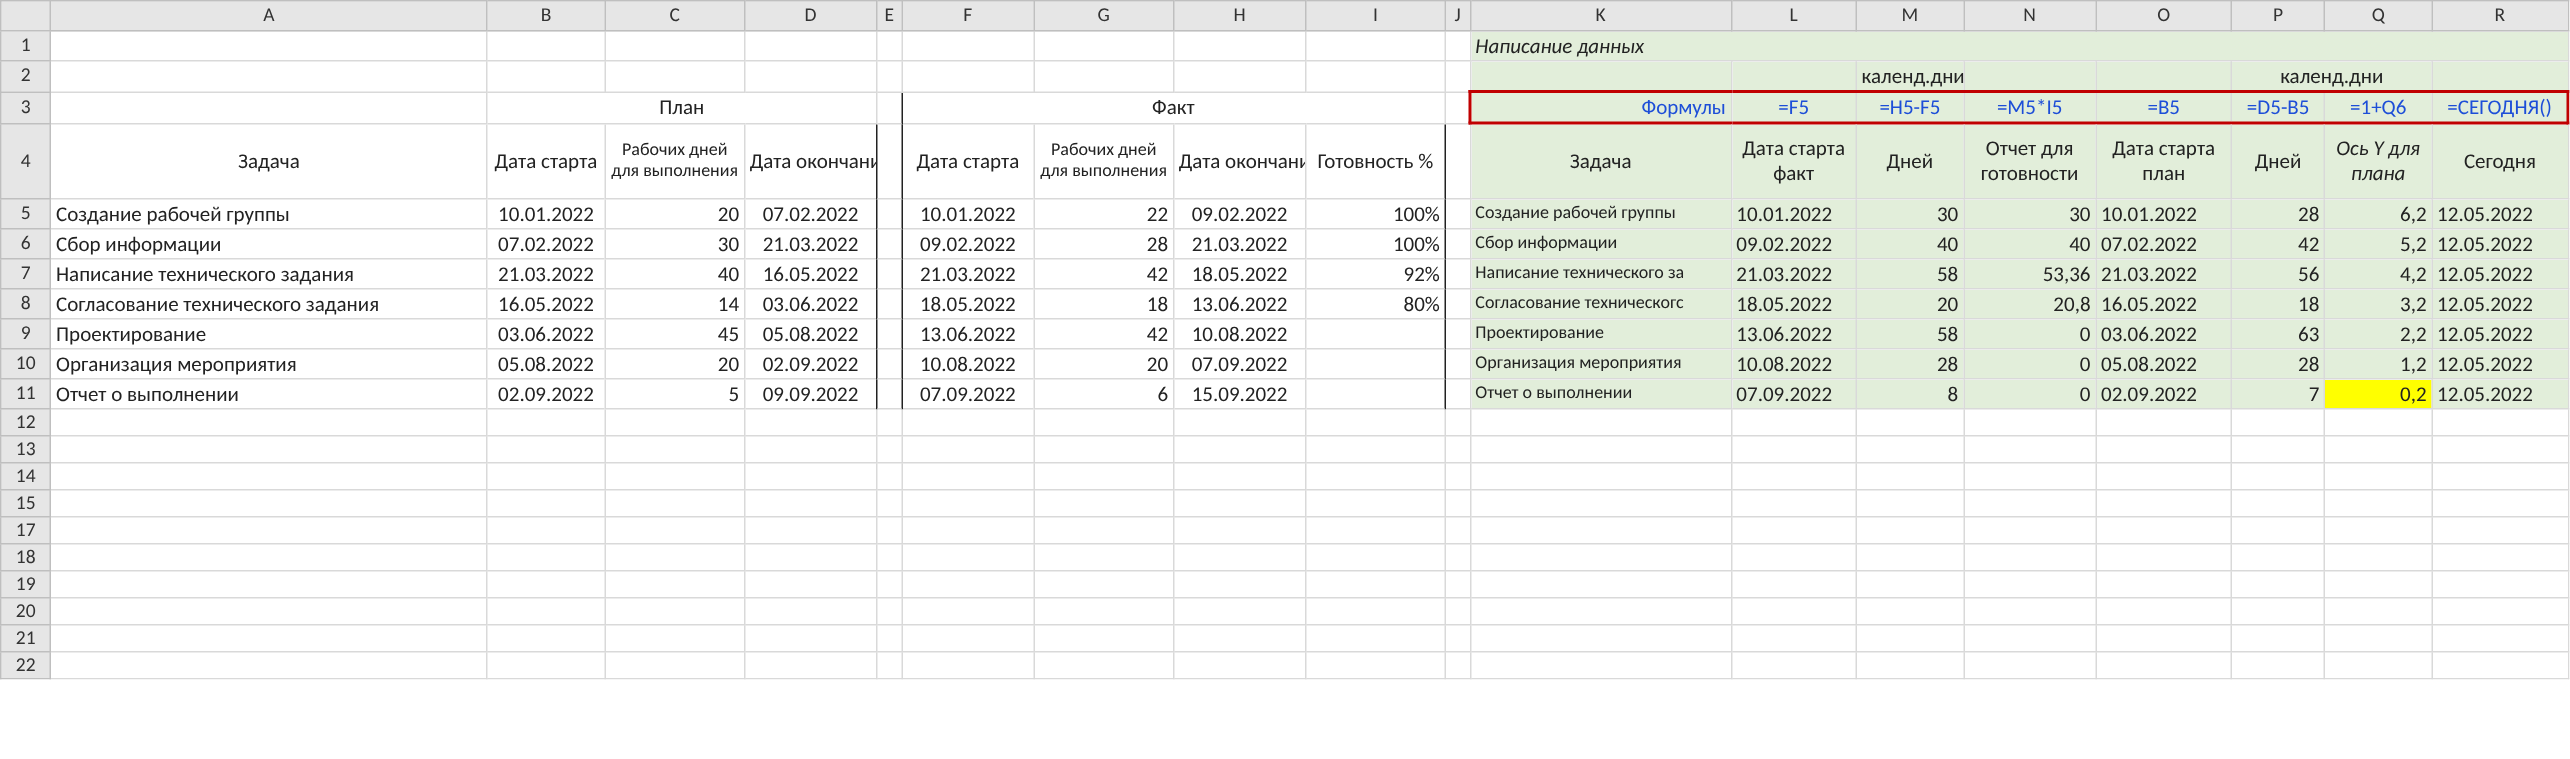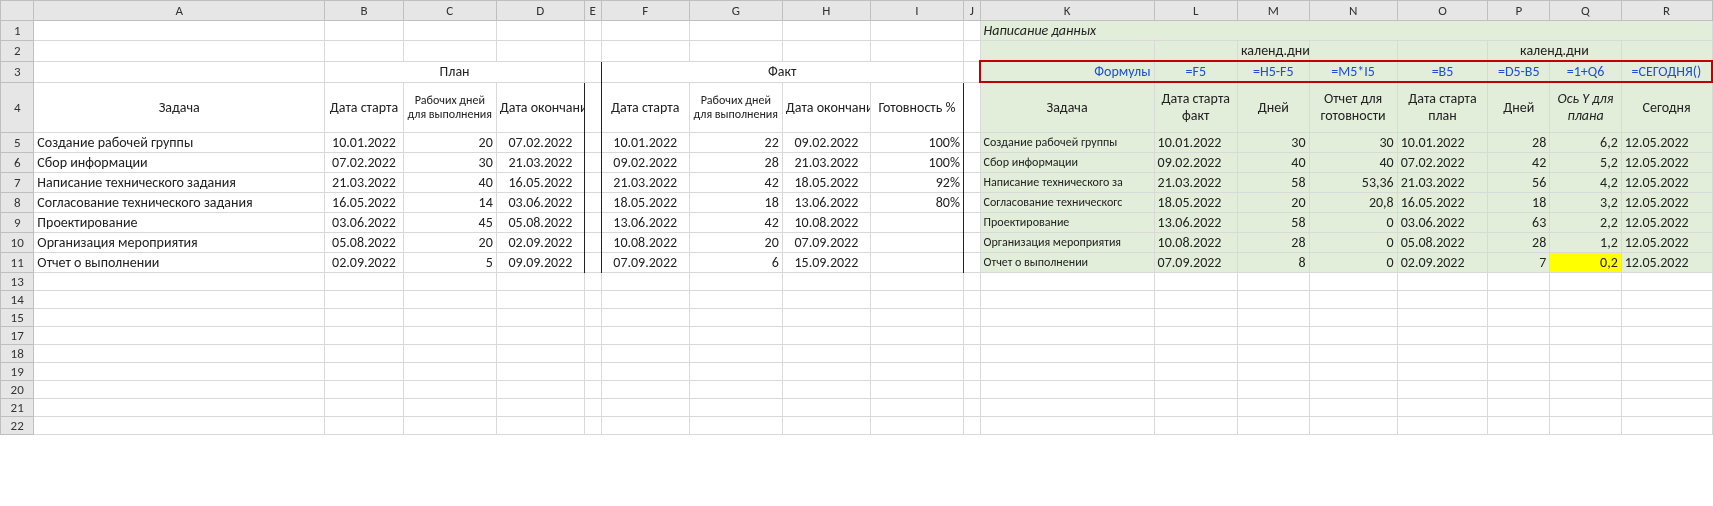--- a/index.html
+++ b/index.html
@@ -310,20 +310,41 @@
           <td class="cell green-bg l small">Отчет о выполнении</td>
           <td class="cell green-bg l">07.09.2022</td>
           <td class="cell green-bg r">8</td>
           <td class="cell green-bg r">0</td>
           <td class="cell green-bg l">02.09.2022</td>
           <td class="cell green-bg r">7</td>
           <td class="cell yellow-bg r">0,2</td>
           <td class="cell green-bg l">12.05.2022</td>
         </tr>
         <tr>
+          <th class="rowhdr">12</th>
+          <td class="cell"></td>
+          <td class="cell"></td>
+          <td class="cell"></td>
+          <td class="cell"></td>
+          <td class="cell"></td>
+          <td class="cell"></td>
+          <td class="cell"></td>
+          <td class="cell"></td>
+          <td class="cell"></td>
+          <td class="cell"></td>
+          <td class="cell"></td>
+          <td class="cell"></td>
+          <td class="cell"></td>
+          <td class="cell"></td>
+          <td class="cell"></td>
+          <td class="cell"></td>
+          <td class="cell"></td>
+          <td class="cell"></td>
+        </tr>
+        <tr>
           <th class="rowhdr">13</th>
           <td class="cell"></td>
           <td class="cell"></td>
           <td class="cell"></td>
           <td class="cell"></td>
           <td class="cell"></td>
           <td class="cell"></td>
           <td class="cell"></td>
           <td class="cell"></td>
           <td class="cell"></td>

